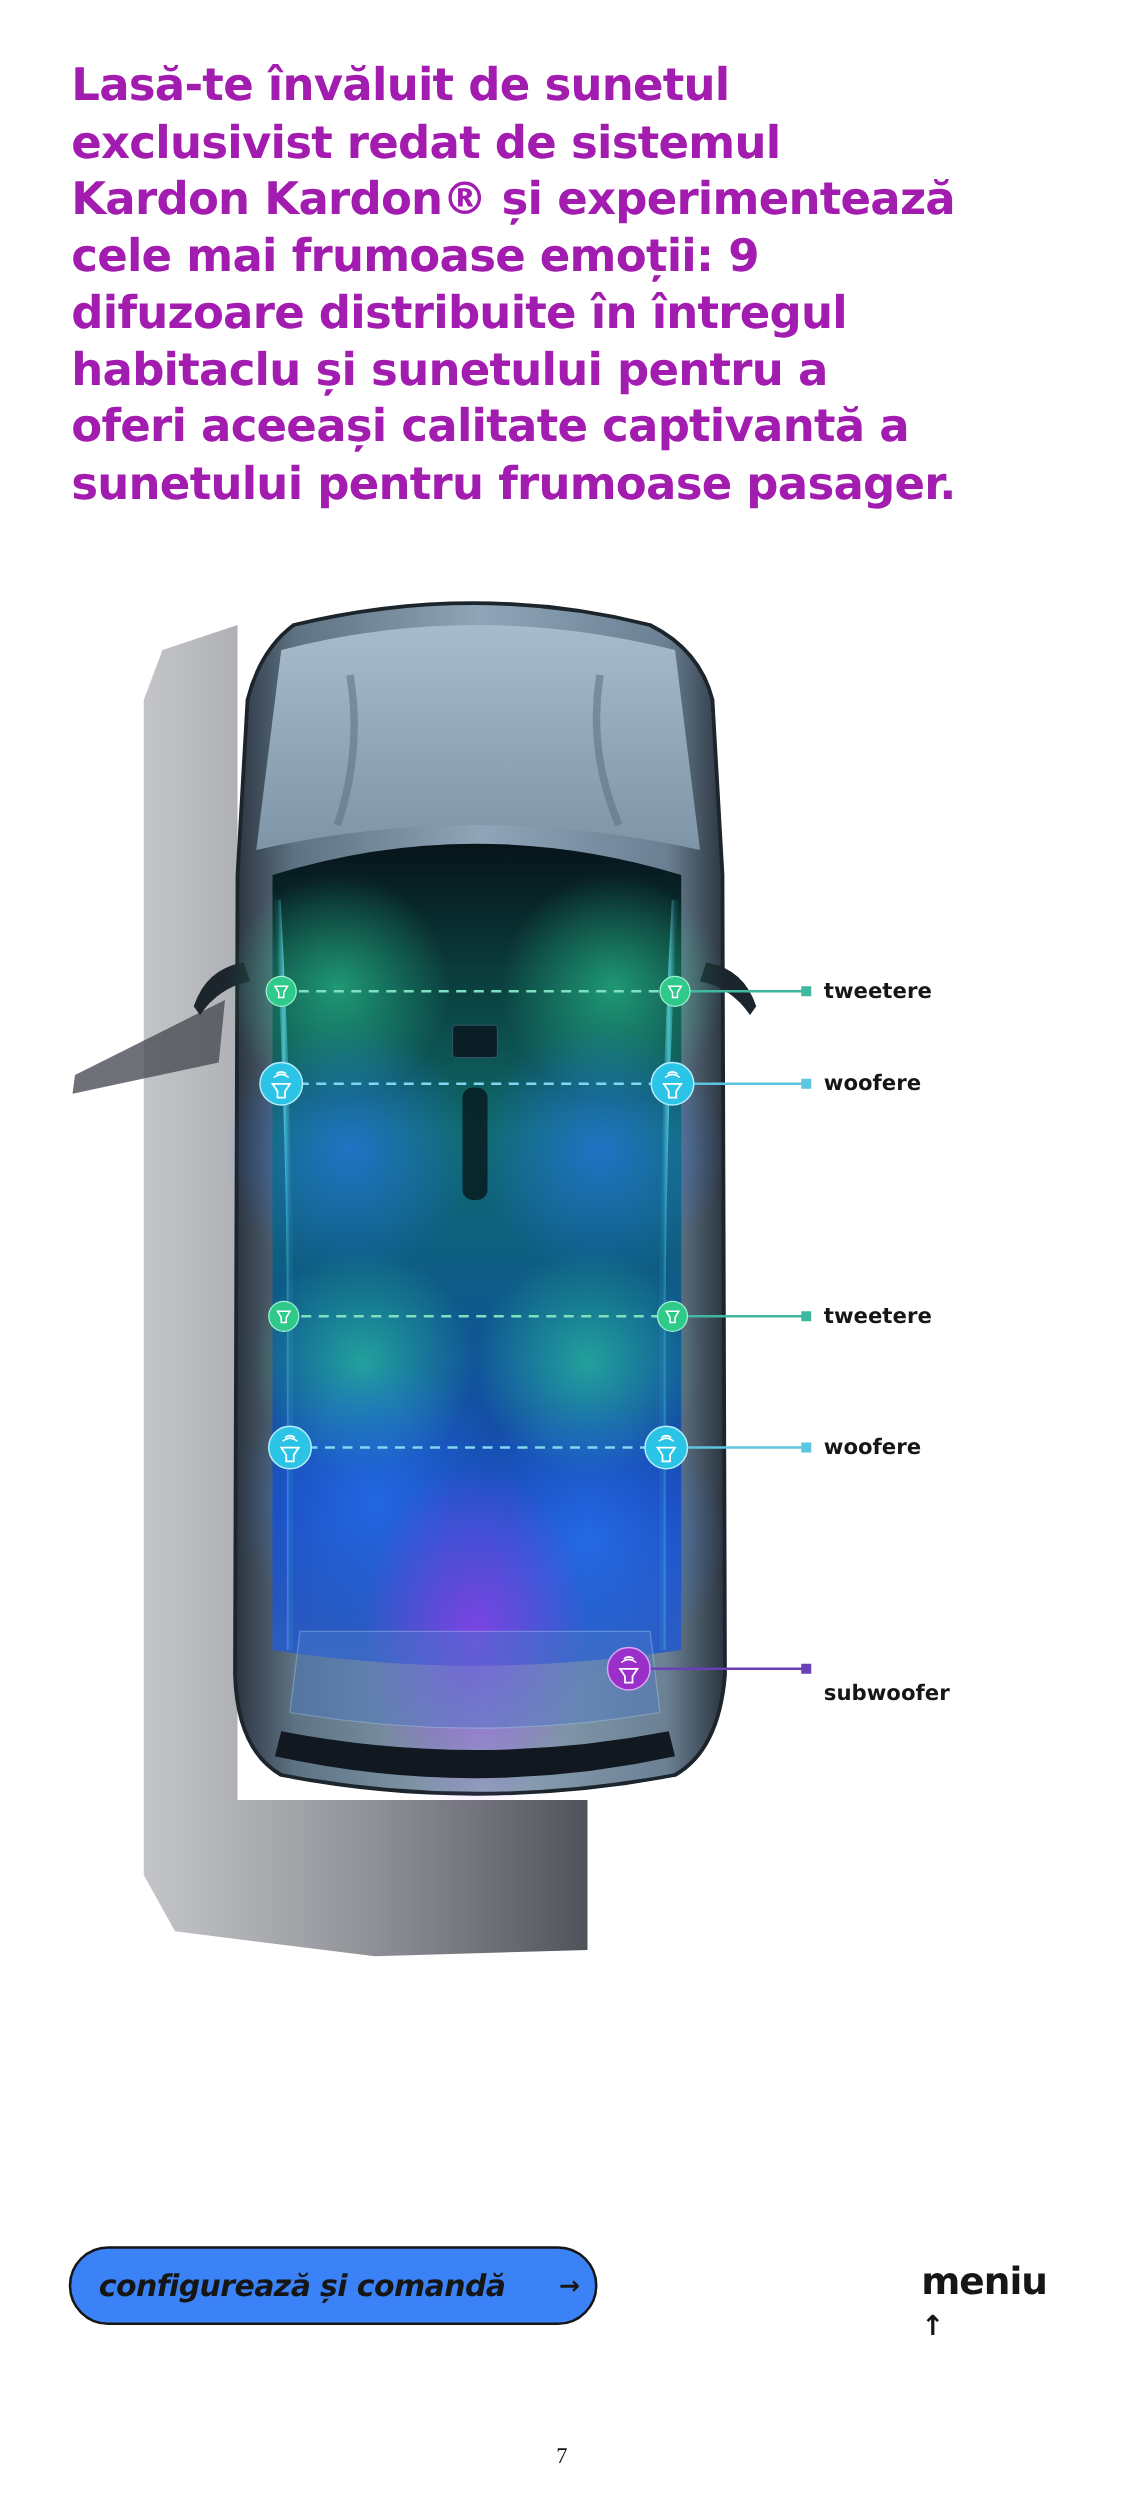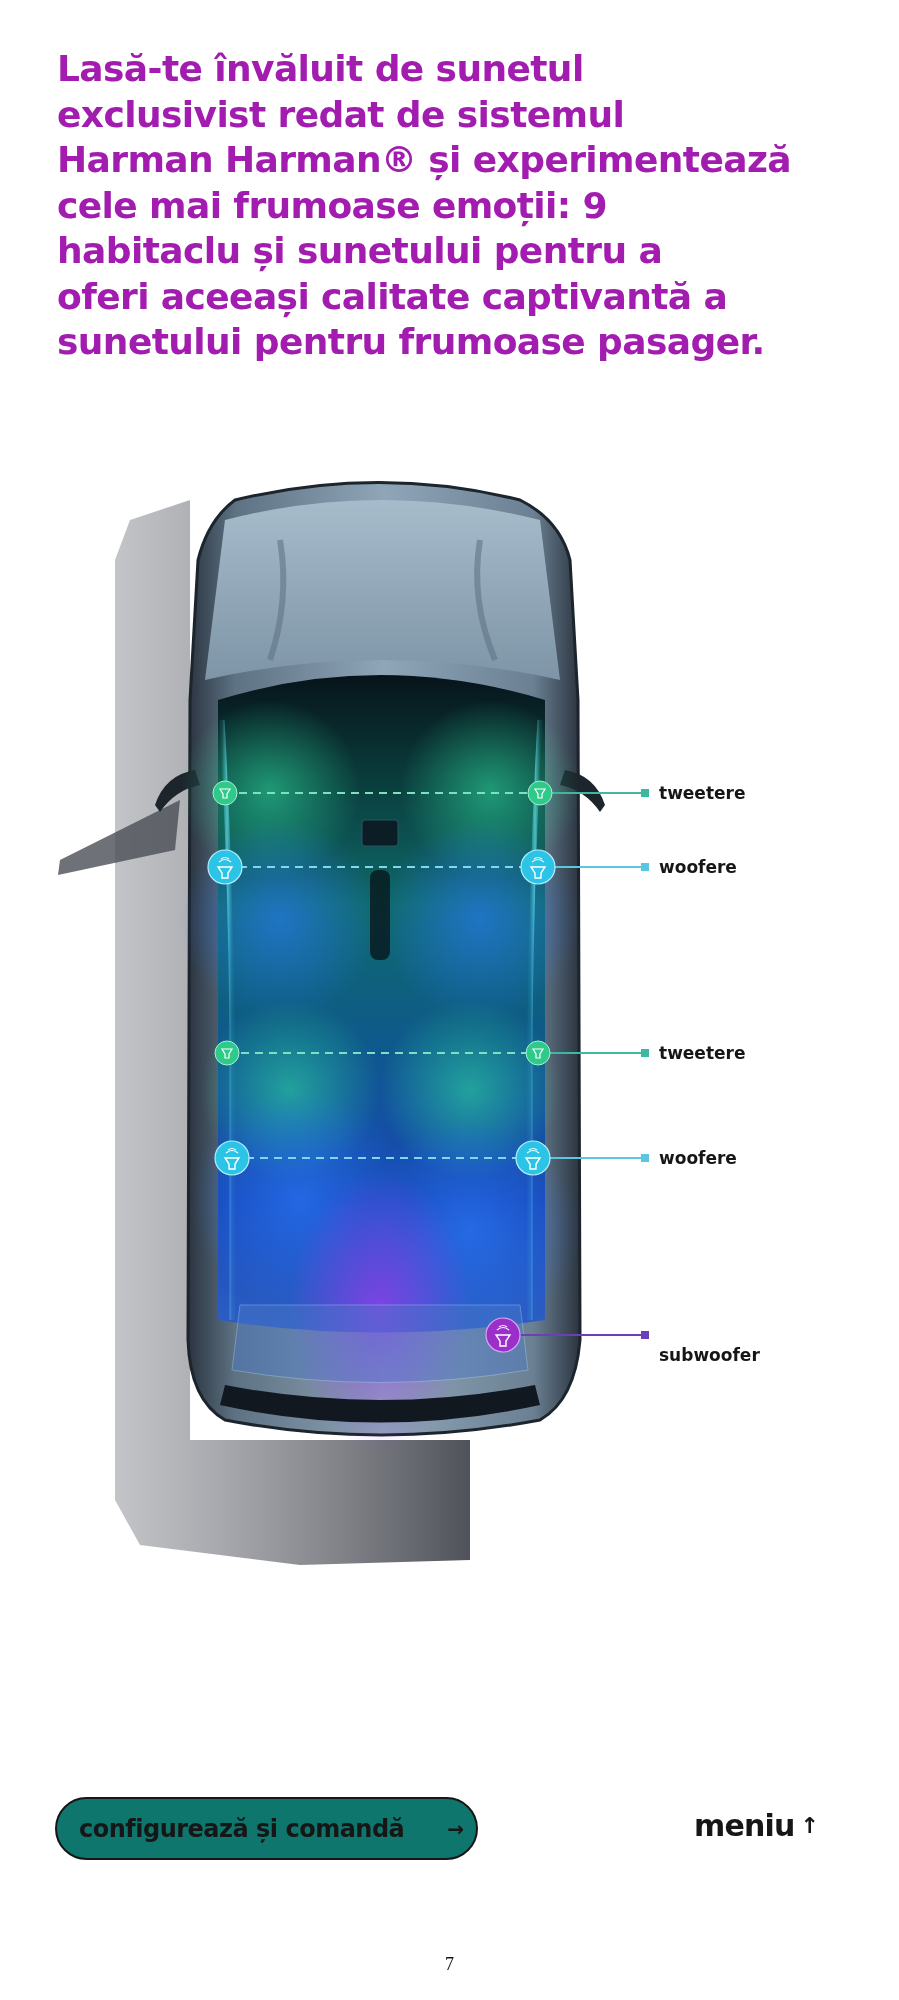--- a/index.html
+++ b/index.html
@@ -16,55 +16,57 @@
   .diagram { position: absolute; left: 0; top: 430px; width: 798px; height: 1160px; }
   .diagram svg { position: absolute; left: 0; top: 0; }
 
   .label {
     position: absolute; font-family: "DejaVu Sans", sans-serif; font-weight: bold;
     font-size: 17px; color: #161616; line-height: 20px; white-space: nowrap;
   }
 
   .cta-button {
     position: absolute; left: 55px; top: 1797px; width: 423px; height: 63px;
-    border: 2.5px solid #161616; border-radius: 32px; background: #0f766e;
-    display: flex; align-items: center; padding-left: 22px; cursor: pointer;
+    border: 2.5px solid #161616; border-radius: 32px; background: #3b82f6;
+    display: flex; align-items: center; padding-left: 22px; cursor: pointer; font-style: italic;
   }
   .cta-label {
     font-family: "DejaVu Sans", sans-serif; font-weight: bold; font-size: 24px;
     letter-spacing: -0.5px; color: #161616;
   }
   .cta-arrow {
     position: absolute; right: 12px; top: 50%; transform: translateY(-52%);
     font-family: "DejaVu Sans", sans-serif; font-weight: bold; font-size: 20px; color: #161616;
   }
 
   .menu-link {
-    position: absolute; left: 694px; top: 1808px; display: flex; align-items: center; gap: 6px;
+    position: absolute; left: 737px; top: 1808px; display: flex; gap: 6px;
     cursor: pointer;
+    flex-direction: column;
   }
   .menu-label {
     font-family: "DejaVu Sans", sans-serif; font-weight: bold; font-size: 30px;
     letter-spacing: -0.8px; color: #161616;
   }
   .menu-arrow { font-family: "DejaVu Sans", sans-serif; font-weight: bold; font-size: 22px; color: #161616; }
 
   .page-number {
     position: absolute; left: 0; width: 899px; top: 1954px; text-align: center;
     font-family: "Liberation Serif", serif; font-size: 18px; color: #111;
   }
 </style>
 </head>
 <body>
 
 <h1 class="headline">
   <span>Lasă-te învăluit de sunetul</span>
   <span>exclusivist redat de sistemul</span>
-  <span>Harman Harman® și experimentează</span>
+  <span>Kardon Kardon® și experimentează</span>
   <span>cele mai frumoase emoții: 9</span>
+  <span>difuzoare distribuite în întregul</span>
   <span>habitaclu și sunetului pentru a</span>
   <span>oferi aceeași calitate captivantă a</span>
   <span>sunetului pentru frumoase pasager.</span>
 </h1>
 
 <div class="diagram">
   <svg width="899" height="1160" viewBox="0 430 899 1160">
     <defs>
       <linearGradient id="bodyGrad" x1="0" y1="0" x2="1" y2="0">
         <stop offset="0" stop-color="#2b3440"></stop>

